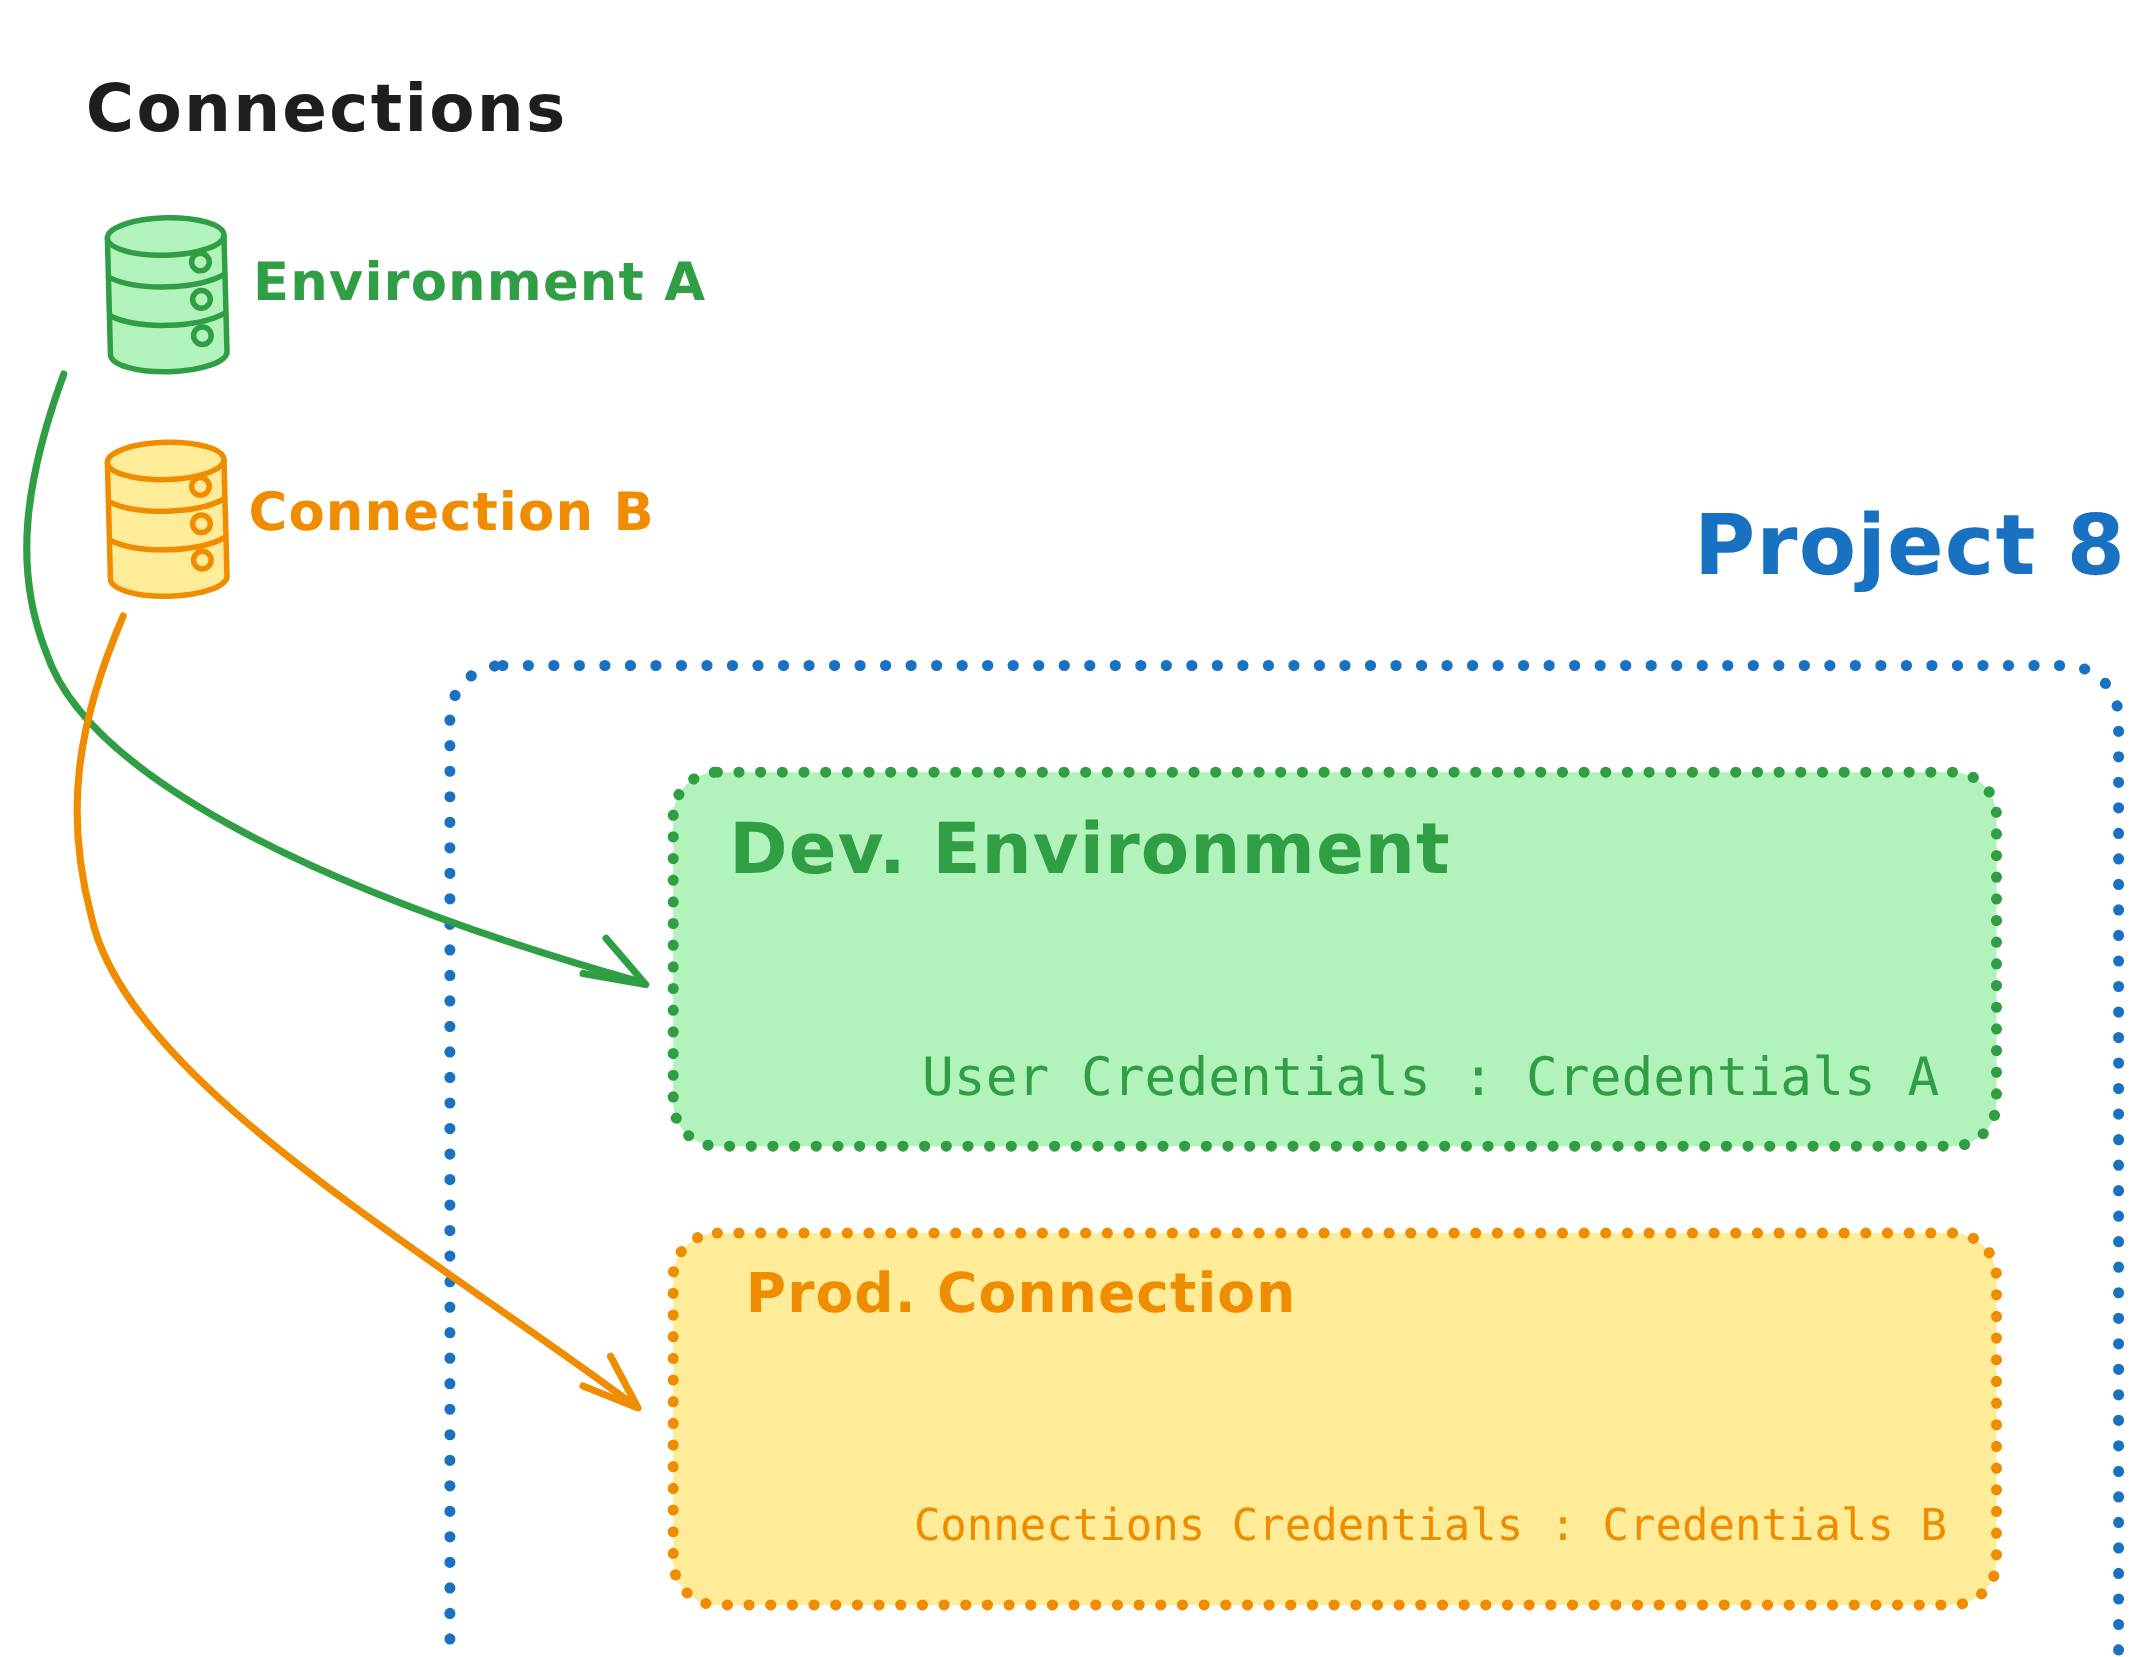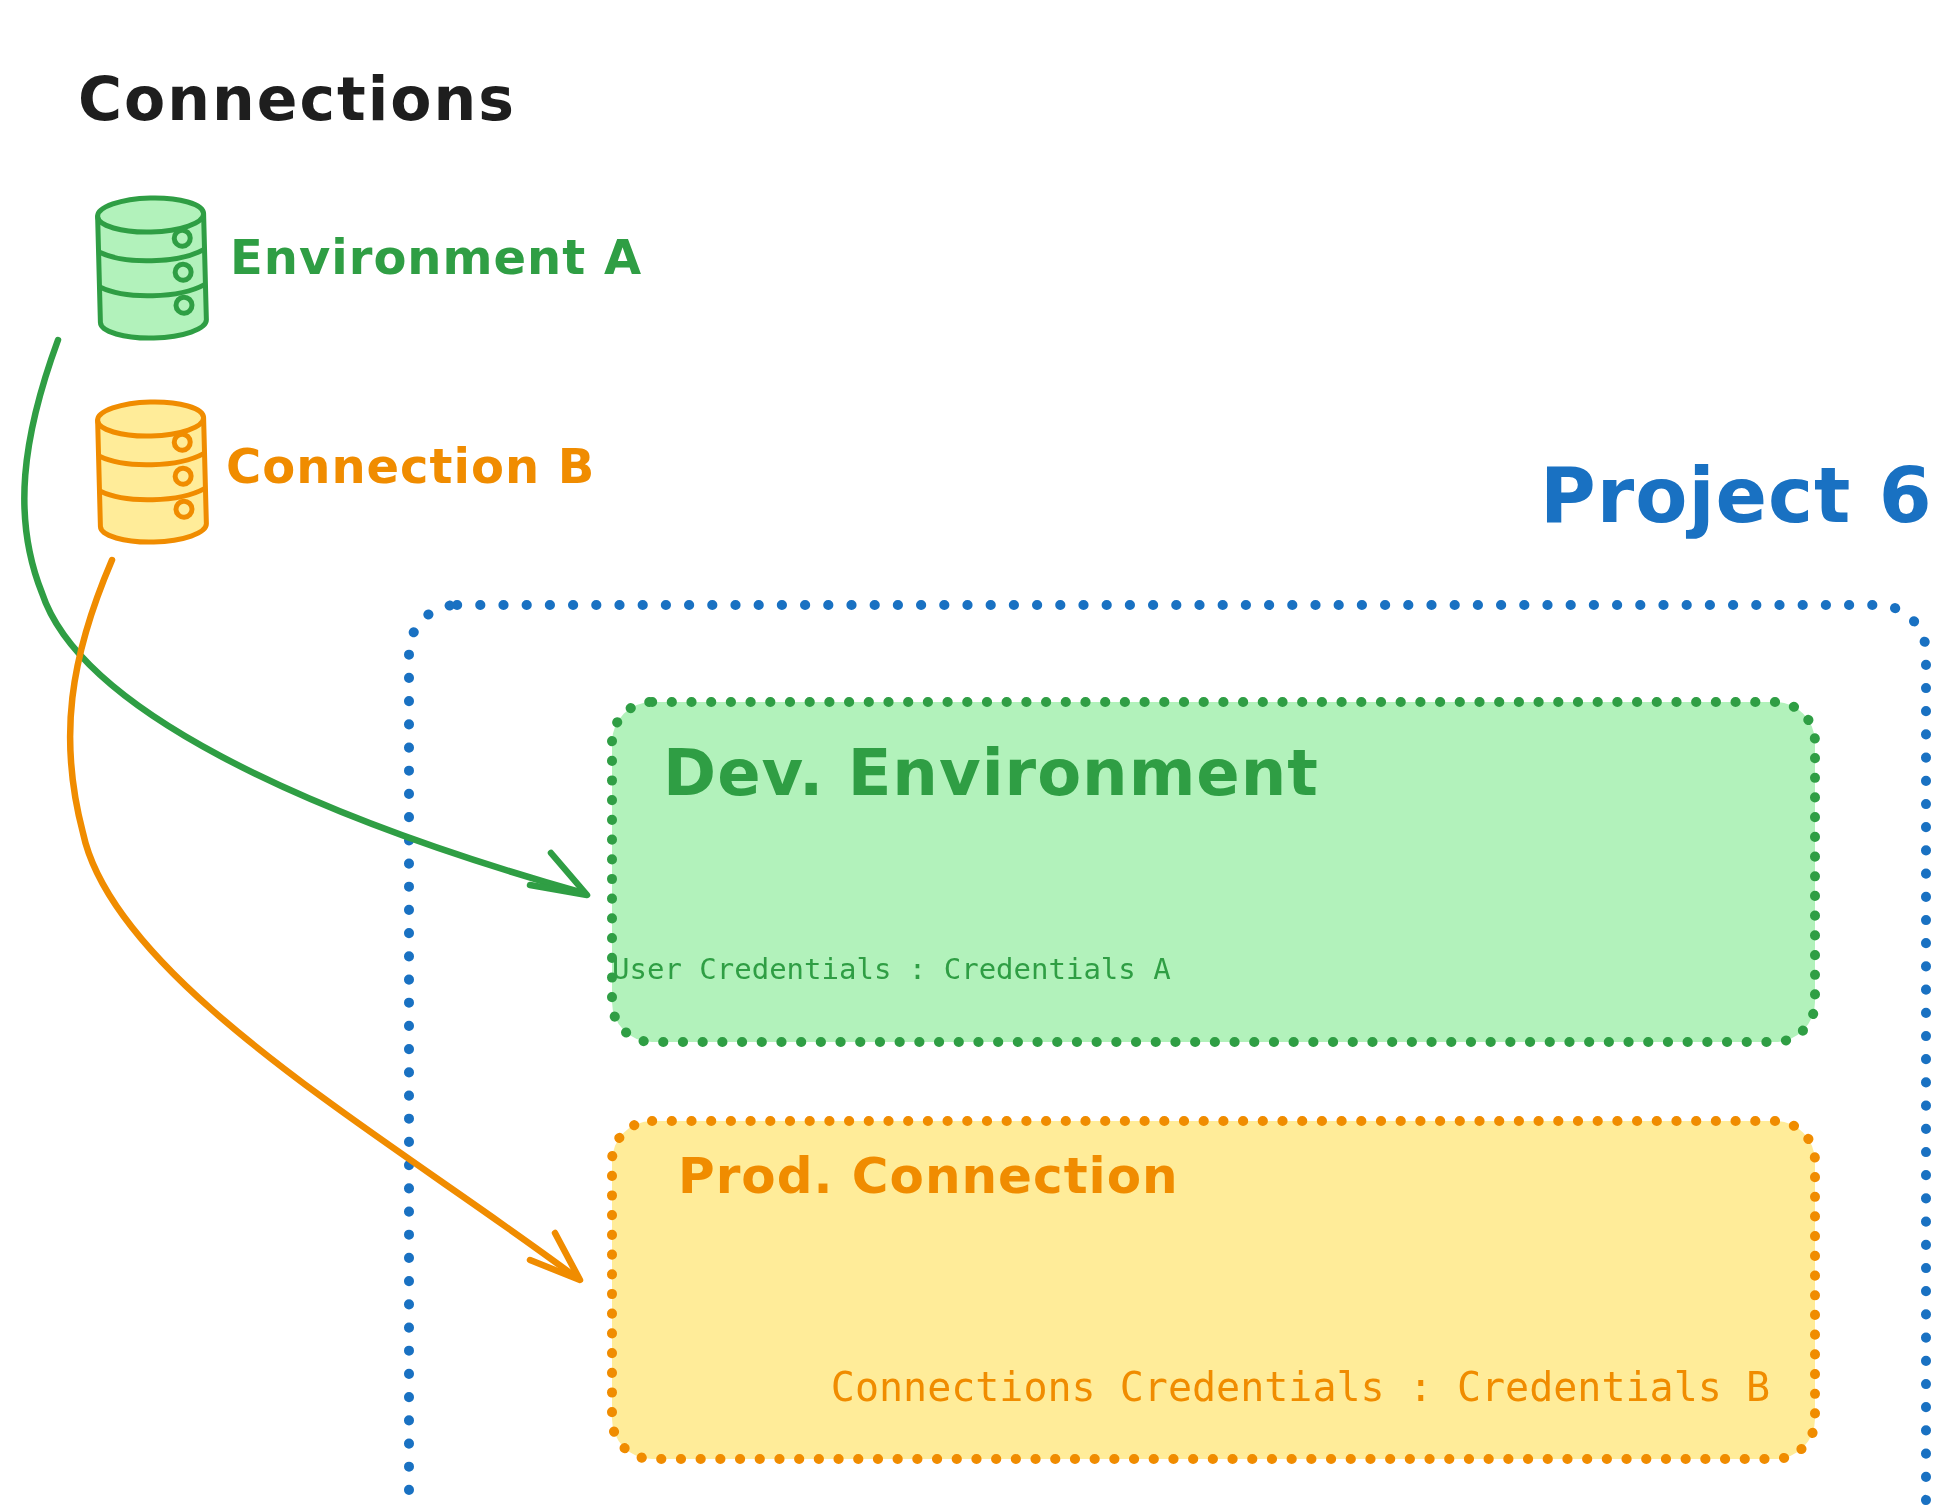--- a/index.html
+++ b/index.html
@@ -15,21 +15,21 @@
   .layer{position:absolute;left:0;top:0;}
   .label{position:absolute;white-space:nowrap;line-height:1;}
   .hand{font-family:"DejaVu Sans", sans-serif;font-weight:600;letter-spacing:1px;}
   .mono{font-family:"DejaVu Sans Mono", monospace;font-weight:400;}
   .title{left:78px;top:21px;font-size:60px;letter-spacing:2px;color:var(--ink);}
   .conn-a{left:230px;top:185px;font-size:48px;color:var(--green);}
   .conn-b{left:226px;top:394px;font-size:48px;color:var(--orange);}
   .project-title{left:1540px;top:410px;font-size:76px;color:var(--blue);}
   .dev-name{left:663px;top:693px;font-size:64px;color:var(--green);}
   .prod-name{left:678px;top:1103px;font-size:50px;color:var(--orange);}
-  .dev-cred{left:612px;top:907px;width:1151px;font-size:29px;color:var(--green);}
+  .dev-cred{left:612px;top:907px;width:1151px;text-align:right;font-size:48px;color:var(--green);}
   .prod-cred{left:612px;top:1319px;width:1158px;text-align:right;font-size:40px;color:var(--orange);}
 </style>
 </head>
 <body>
 
 <div class="canvas">
 
   <svg class="layer" width="1948" height="1506" viewBox="0 0 1948 1506">
 
     <g stroke="#1971c2">
@@ -74,21 +74,21 @@
       <circle cx="90" cy="112" r="8" fill="none"></circle>
     </g>
   </svg>
 
   <div class="label hand title">Connections</div>
 
   <div class="label hand conn-a">Environment A</div>
 
   <div class="label hand conn-b">Connection B</div>
 
-  <div class="label hand project-title">Project 6</div>
+  <div class="label hand project-title">Project 8</div>
 
   <div class="label hand dev-name">Dev. Environment</div>
 
   <div class="label mono dev-cred">User Credentials : Credentials A</div>
 
   <div class="label hand prod-name">Prod. Connection</div>
 
   <div class="label mono prod-cred">Connections Credentials : Credentials B</div>
 
 </div>

